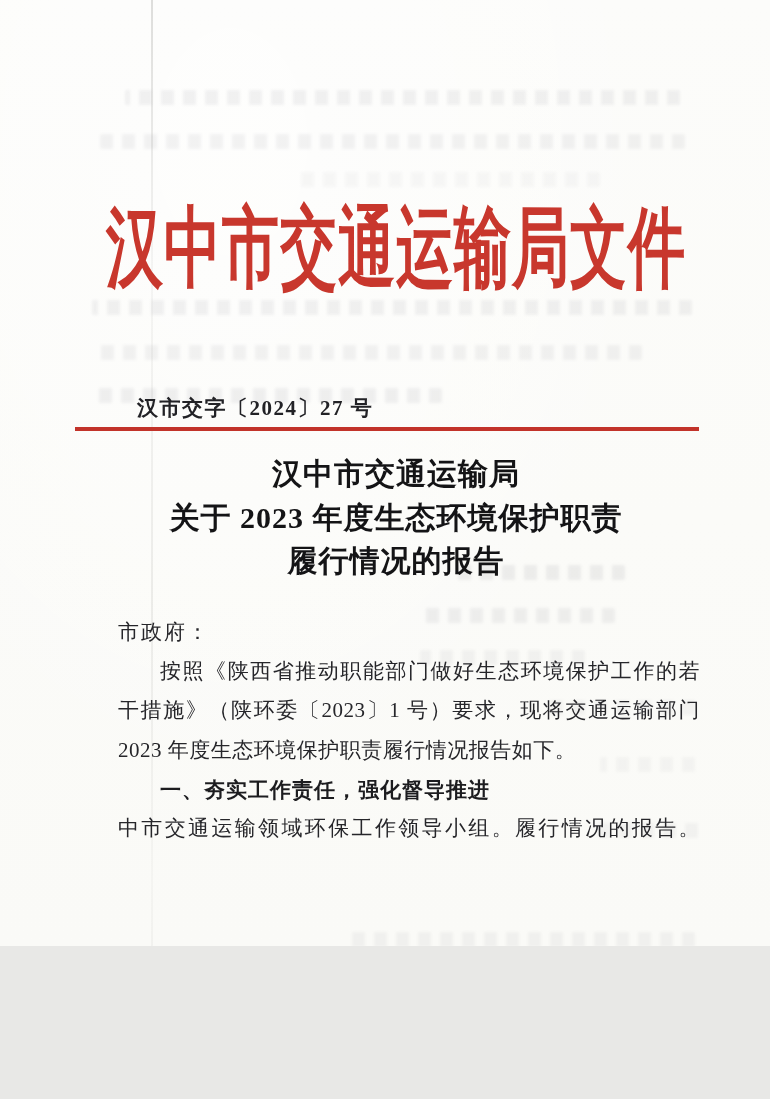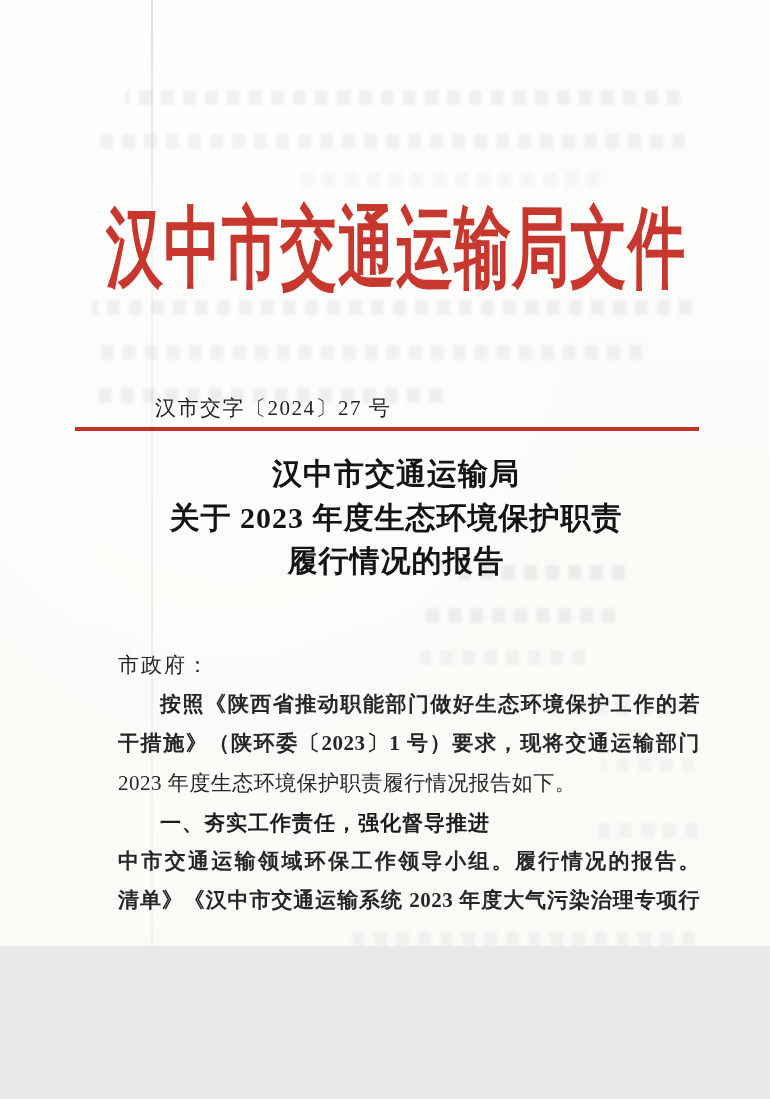--- a/index.html
+++ b/index.html
@@ -39,50 +39,48 @@
     position:absolute;top:190px;left:0;width:770px;
     text-align:center;
     font-size:57px;font-weight:700;
     color:#c8372d;
     letter-spacing:1px;
     white-space:nowrap;
     transform:translateX(11px) scaleY(1.55);
     transform-origin:top center;
   }
   .info-row{
-    position:absolute;top:394px;left:81px;width:625px;
+    position:absolute;top:394px;left:63px;width:625px;
     box-sizing:border-box;
     padding-left:74px;padding-right:23px;
     display:flex;justify-content:space-between;align-items:flex-start;
-    font-size:21px;letter-spacing:1.5px;color:#222226;
+    font-size:21px;letter-spacing:1.5px;color:#222226;font-weight:bold;
   }
   .red-rule{
     position:absolute;top:427px;left:75px;width:624px;height:3.5px;
     background:#c2332a;
   }
   .doc-title{
     position:absolute;top:452px;left:0;width:770px;
     text-align:center;
     font-size:30px;line-height:43.5px;font-weight:700;
     color:#141416;
     letter-spacing:1px;
     transform:translateX(11px);
   }
   .body-col{
     position:absolute;top:613px;left:118px;width:582px;
     font-size:21px;line-height:39.2px;
     color:#26262a;
-    margin-top:33px;
   }
   .bl{height:39.2px;overflow:visible;letter-spacing:.5px;}
   .just{
     text-align:justify;
     text-align-last:justify;
     text-justify:inter-character;
-    font-weight:bold;
   }
   .indent{text-indent:42px;}
   .heading{
     font-family:"Liberation Sans","DejaVu Sans",sans-serif;
     font-weight:700;
     text-indent:42px;
     letter-spacing:1px;
     color:#1c1c1f;
   }
   .sal{letter-spacing:2px;}
@@ -128,18 +126,17 @@
     <div>履行情况的报告</div>
   </div>
 
   <div class="body-col">
     <div class="bl sal">市政府：</div>
     <div class="bl indent just">按照《陕西省推动职能部门做好生态环境保护工作的若</div>
     <div class="bl just">干措施》（陕环委〔2023〕1 号）要求，现将交通运输部门</div>
     <div class="bl">2023 年度生态环境保护职责履行情况报告如下。</div>
     <div class="bl heading">一、夯实工作责任，强化督导推进</div>
     <div class="bl just">中市交通运输领域环保工作领导小组。履行情况的报告。</div>
-    <div class="bl just">清单》《汉中市交通运输系统 2023 年度大气污染治理专项行</div>
   </div>
 
   <div class="page-num">- 1 -</div>
 
 </div>
 
 </body></html>

